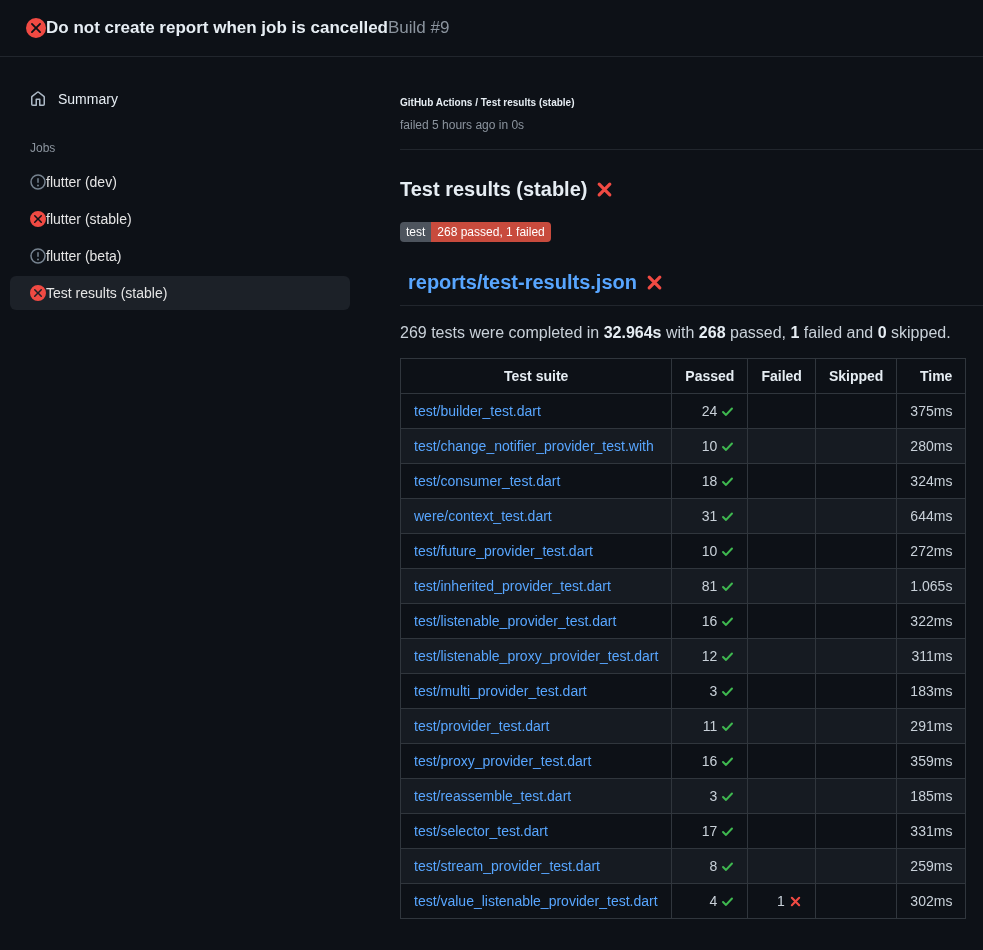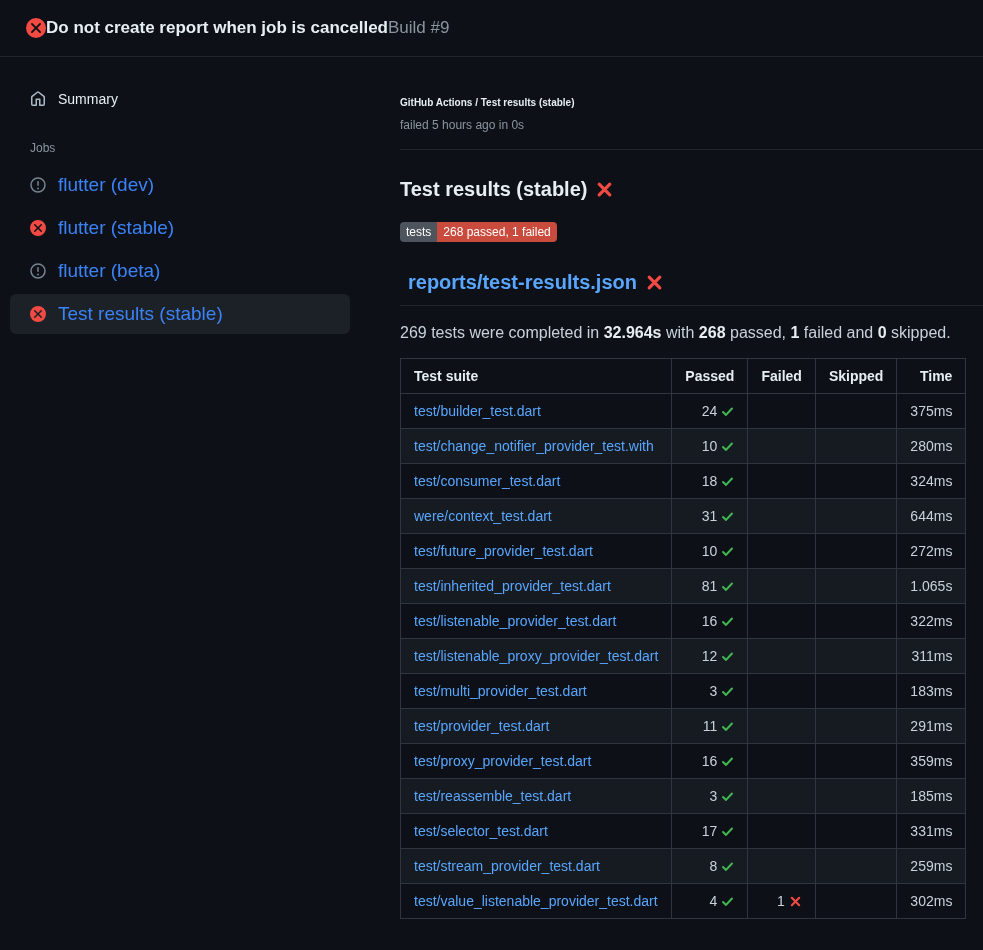--- a/index.html
+++ b/index.html
@@ -30,23 +30,23 @@
   
   .sidebar { width:360px; flex-shrink:0; padding:26px 10px 0 10px; }
   .summary-item {
     display:flex; align-items:center; gap:12px;
     padding:8px 20px; border-radius:6px; color:#e6edf3; font-size:14px;
   }
   .home-icon-wrap { width:16px; height:16px; display:inline-flex; color:#adbac7; }
   .home-icon-wrap svg { width:16px; height:16px; }
   .jobs-label { font-size:12px; color:#8b949e; padding-left:20px; margin:26px 0 10px 0; }
   .job-item {
-    display:flex; align-items:center; gap:12px;
+    display:flex; align-items:center; 
     padding:9px 20px; margin-bottom:3px; border-radius:6px;
-    font-size:19px; color:#3b82f6;
+    font-size:14px; color:#e5e5e5;
   }
   .job-item.selected { background:#1c2128; }
   .job-icon { width:16px; height:16px; display:inline-flex; flex-shrink:0; }
   .job-icon svg { width:16px; height:16px; }
   .job-icon.failed { color:var(--danger,#f85149); }
   .job-icon.neutral { color:var(--neutral,#768390); }
 
   
   .main { flex:1; padding:36px 0 0 40px; }
   .breadcrumb { font-size:10px; font-weight:700; color:#e6edf3; line-height:20px; }
@@ -83,21 +83,21 @@
   }
   .results-table col.c-suite { width:268px; }
   .results-table col.c-passed { width:70px; }
   .results-table col.c-failed { width:67px; }
   .results-table col.c-skipped { width:79px; }
   .results-table col.c-time { width:67px; }
   .results-table th, .results-table td {
     border:1px solid #30363d; padding:7px 13px; line-height:20px;
     white-space:nowrap; overflow:hidden;
   }
-  .results-table th { font-weight:700; color:#e6edf3; text-align:left; }
+  .results-table th { font-weight:700; color:#e6edf3; text-align:center; }
   .results-table th.num, .results-table td.num { text-align:right; }
   .results-table tbody tr:nth-child(even) { background:#161b22; }
   .suite-link { color:var(--link,#58a6ff); }
   .mark { width:13px; height:13px; vertical-align:-2px; margin-left:3px; }
   .mark.check { color:var(--success,#3fb950); }
   .mark.cross { color:var(--danger,#f85149); }
 </style>
 </head>
 <body>
 
@@ -171,21 +171,21 @@
     <h1 class="section-title" data-interactable="false">
       <span data-interactable="false">Test results (stable)</span>
       <span class="xmark" data-interactable="false">
         <svg viewBox="0 0 16 16">
             <path d="M3 3 13 13 M13 3 3 13" fill="none" stroke="var(--danger,#f04a43)" stroke-width="3" stroke-linecap="round"></path>
           </svg>
       </span>
     </h1>
 
     <div class="badge" data-interactable="false">
-      <span class="badge-label" data-interactable="false">tests</span>
+      <span class="badge-label" data-interactable="false">test</span>
       <span class="badge-value" data-interactable="false">268 passed, 1 failed</span>
     </div>
 
     <h2 class="report-title" data-interactable="false">
       <a href="#" class="report-link" data-interactable="true">reports/test-results.json</a>
       <span class="xmark" data-interactable="false">
         <svg viewBox="0 0 16 16">
             <path d="M3 3 13 13 M13 3 3 13" fill="none" stroke="var(--danger,#f04a43)" stroke-width="3" stroke-linecap="round"></path>
           </svg>
       </span>

